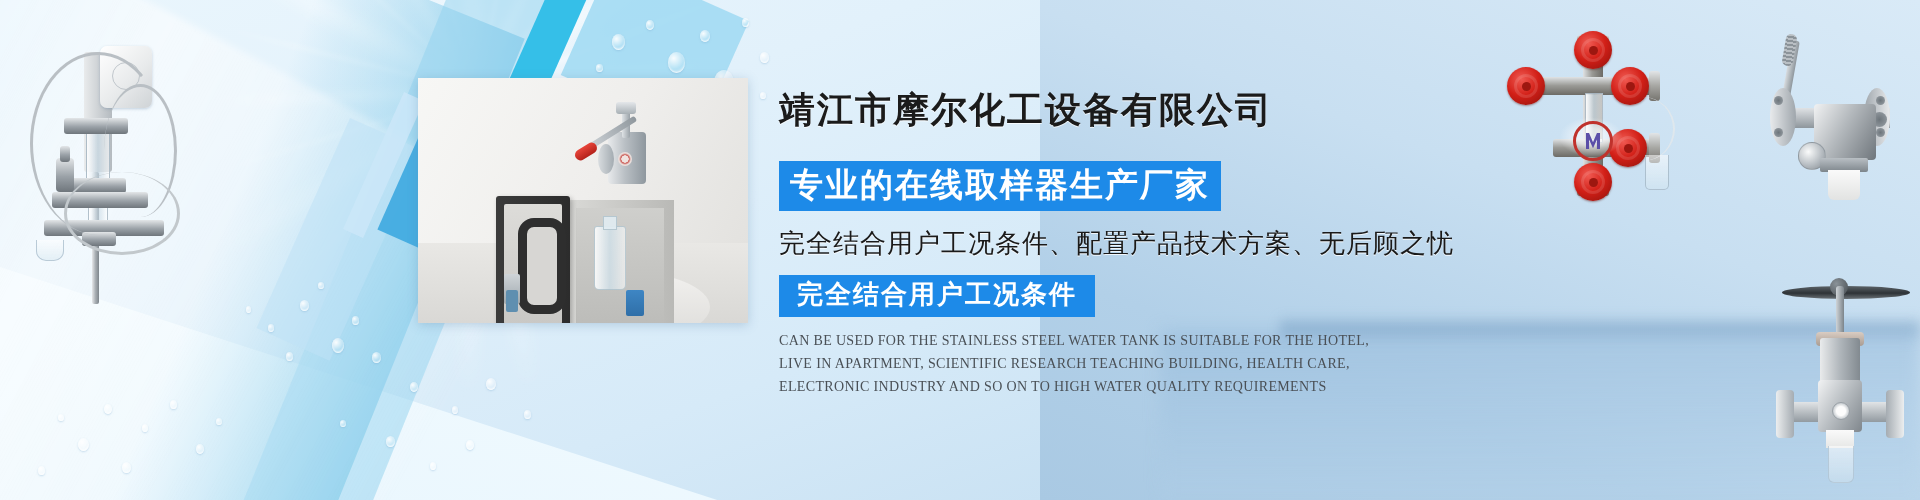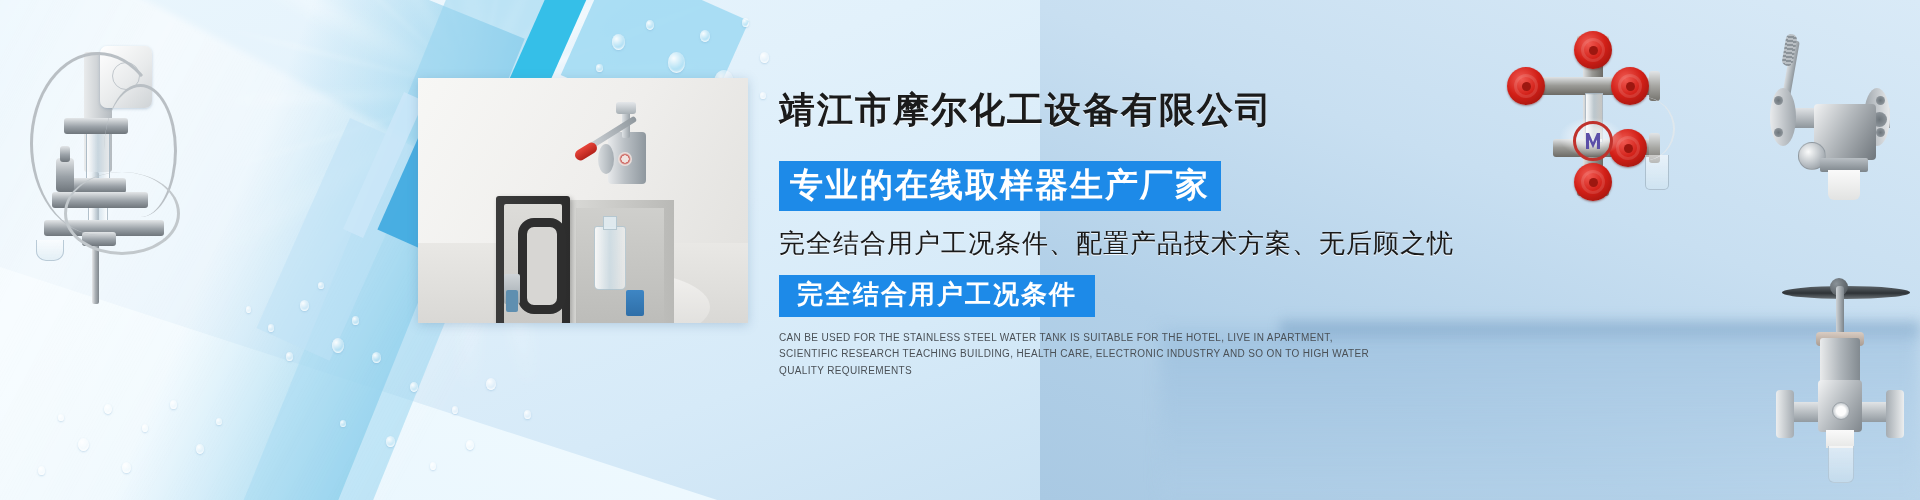--- a/index.html
+++ b/index.html
@@ -267,22 +267,22 @@
     white-space:nowrap;text-shadow:0 1px 0 rgba(255,255,255,.8);
   }
   .custom-wrap{margin-top:14px;}
   .custom{
     display:inline-block;background:#1d8ae8;color:#ffffff;
     font-size:26px;font-weight:700;letter-spacing:2px;
     padding:5px 18px 7px 18px;line-height:1.15;white-space:nowrap;
   }
   .eng{
     margin-top:13px;width:608px;
-    font-family:Liberation Sans, sans-serif;
-    font-size:10px;line-height:1.62;letter-spacing:.35px;
+    font-family:Liberation Serif, serif;
+    font-size:14px;line-height:1.62;letter-spacing:.35px;
     color:#4a5056;text-transform:uppercase;
   }
 
   
   .logo{
     position:absolute;left:222px;top:364px;
     font-family:"Liberation Serif","DejaVu Serif",serif;
     font-size:42px;font-weight:700;letter-spacing:1px;
     color:rgba(255,255,255,.80);
     text-shadow:1px 1px 0 rgba(120,165,200,.55), -1px -1px 0 rgba(255,255,255,.5);

